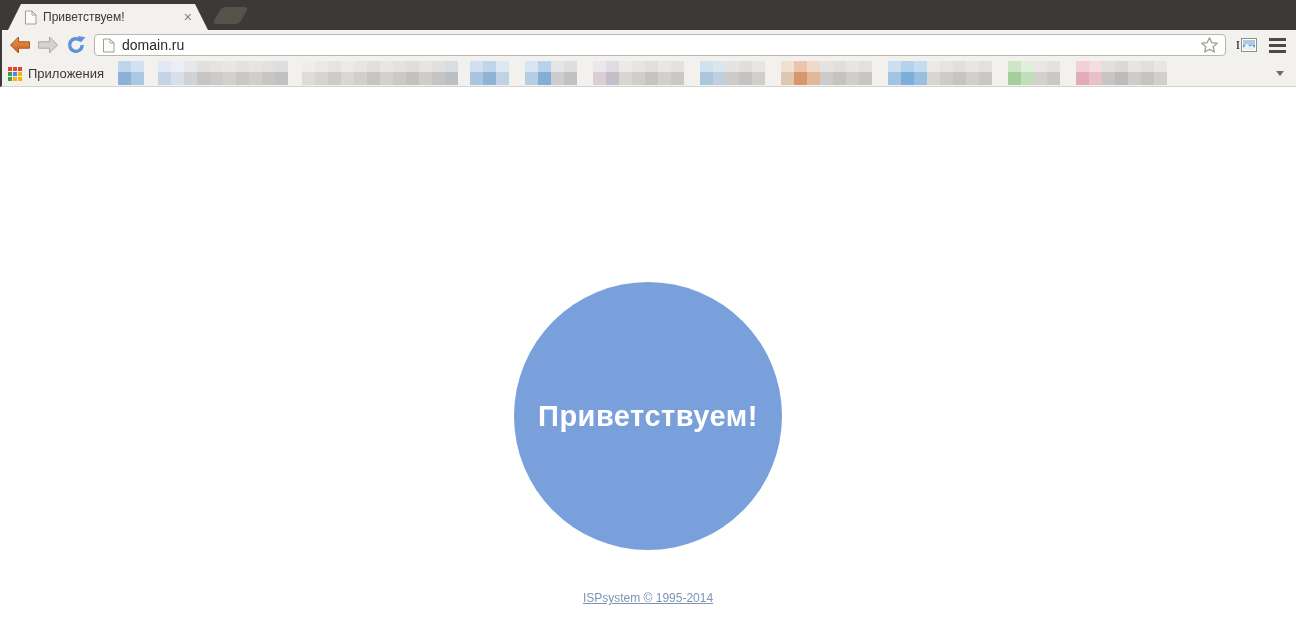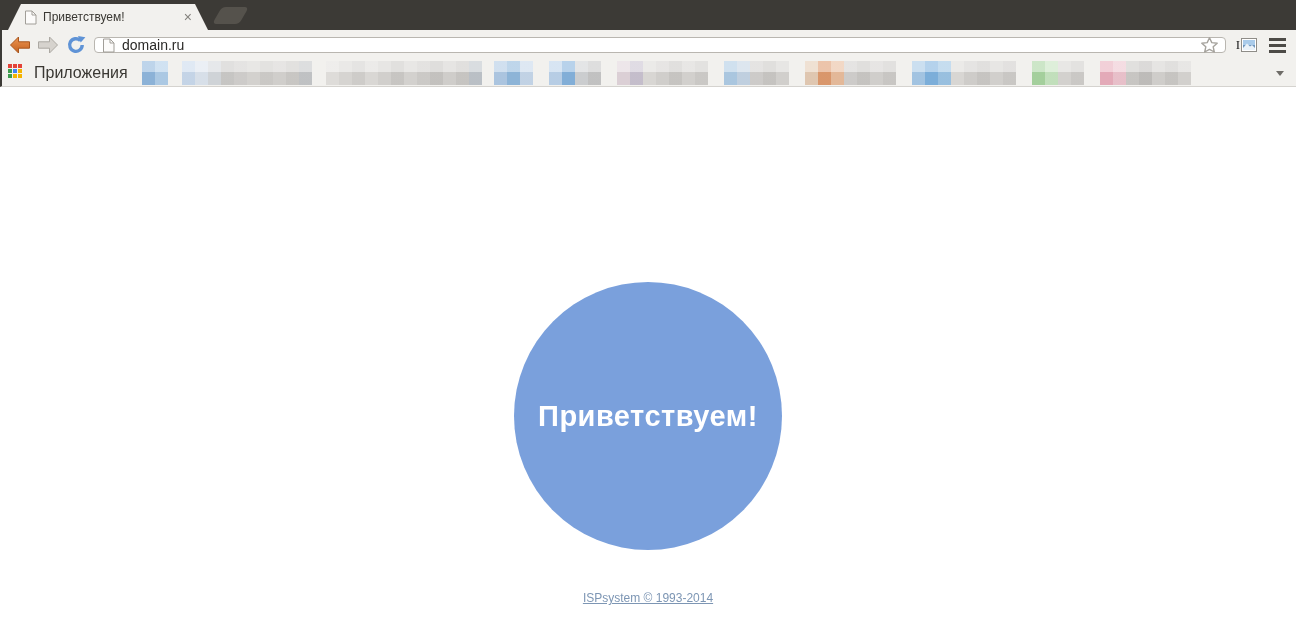--- a/index.html
+++ b/index.html
@@ -43,21 +43,21 @@
     height: 30px; background: #F2F1EE;
     border-left: 2px solid #3C3A36;
     display: flex; align-items: center;
     padding: 0 8px 0 4px;
   }
   .nav-btn {
     width: 28px; height: 26px; flex: none;
     display: flex; align-items: center; justify-content: center;
   }
   .omnibox {
-    flex: 1; height: 16px; margin: 0 8px 0 4px;
+    flex: 1; height: 22px; margin: 0 8px 0 4px;
     background: #ffffff;
     border: 1px solid #B9B6B0; border-radius: 4px;
     display: flex; align-items: center;
     padding: 0 6px 0 7px;
   }
   .omnibox .url {
     flex: 1; font-size: 14px; color: #2B2A28; margin-left: 7px;
     white-space: nowrap; overflow: hidden;
   }
   .star-btn { flex: none; display: flex; }
@@ -76,22 +76,22 @@
 
   
   .bookmarksbar {
     height: 27px; background: #F2F1EE;
     border-left: 2px solid #3C3A36;
     border-bottom: 1px solid #D5D3CF;
     display: flex; align-items: center;
     padding: 0 8px 0 6px;
   }
   .apps-shortcut {
-    flex: none; display: flex; align-items: flex-start; gap: 12px;
-    font-size: 16px; color: #3A3833; margin-right: 12px;
+    flex: none; display: flex; align-items: flex-end; gap: 6px;
+    font-size: 13px; color: #3A3833; margin-right: 12px;
   }
   .apps-grid {
     display: grid; grid-template-columns: repeat(3, 4px);
     grid-auto-rows: 4px; gap: 1px;
   }
   .apps-grid span { display: block; width: 4px; height: 4px; }
   .bm-strip {
     flex: 1; height: 100%; overflow: hidden;
     display: flex; align-items: center;
   }
@@ -305,16 +305,16 @@
           <span class="bm-cell" style="background-color: rgb(215, 213, 210);"></span>
         </div>
       </div>
     <div class="overflow-chevron"></div>
   </div>
 
   <div class="content">
     <div class="welcome-circle">
       <div class="welcome-heading">Приветствуем!</div>
     </div>
-    <a class="footer-link" href="#">ISPsystem © 1993-2014</a>
+    <a class="footer-link" href="#">ISPsystem © 1995-2014</a>
   </div>
 
 </div>
 
 </body></html>

